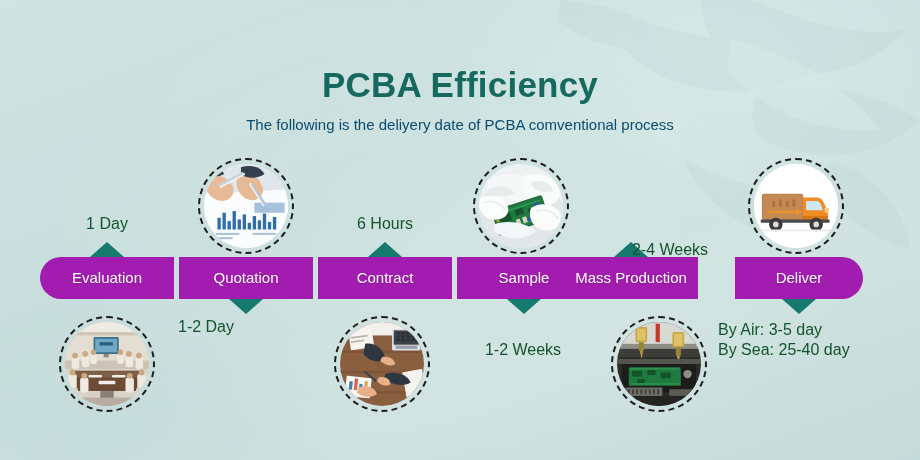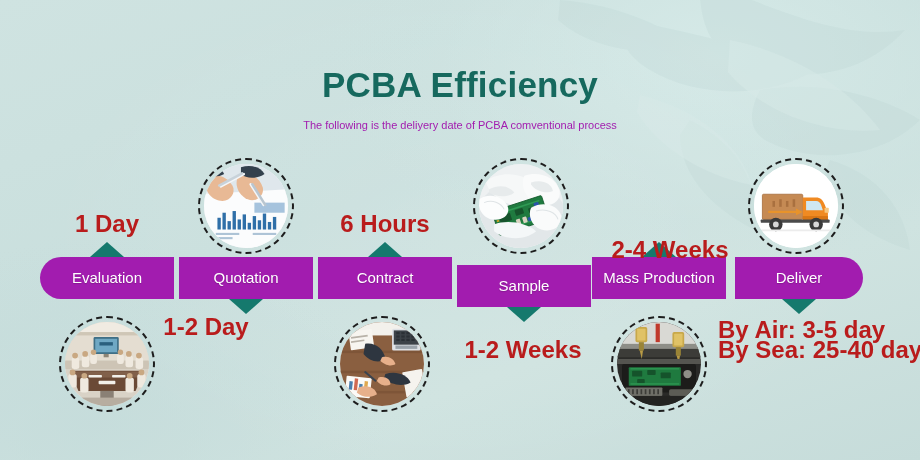--- a/index.html
+++ b/index.html
@@ -54,22 +54,22 @@
   .title {
     margin: 0;
     font-size: 35px;
     font-weight: bold;
     color: #16695e;
     letter-spacing: 0.2px;
     line-height: 42px;
   }
   .subtitle {
     margin: 9px 0 0 0;
-    font-size: 11px;
-    color: #a21caf;
+    font-size: 15px;
+    color: #0c4a6e;
     line-height: 20px;
   }
 
   
   .strip {
     position: absolute;
     left: 40px;
     top: 257px;
     width: 823px;
     height: 42px;
@@ -115,23 +115,23 @@
     top: 42px;
     border-left: 17px solid transparent;
     border-right: 17px solid transparent;
     border-top: 15px solid #15796d;
   }
 
   
   .duration {
     position: absolute;
     text-align: center;
-    font-size: 24px;
-    font-weight: bold;
-    color: #b91c1c;
+    font-size: 16px;
+    font-weight: normal;
+    color: #14532d;
     line-height: 21px;
     white-space: nowrap;
   }
   .duration.multi { line-height: 20px; }
 
   
   .photo {
     position: absolute;
     width: 96px;
     height: 96px;
@@ -190,26 +190,26 @@
     <div class="step" style="left:139px; width:134px;">
       <span class="notch down"></span>
       <span class="step-label">Quotation</span>
     </div>
 
     <div class="step" style="left:278px; width:134px;padding-left:16px;">
       <span class="notch up"></span>
       <span class="step-label">Contract</span>
     </div>
 
-    <div class="step" style="left:417px; width:134px;margin-top:8px;">
+    <div class="step" style="left:417px; width:134px;">
       <span class="notch down"></span>
       <span class="step-label">Sample</span>
     </div>
 
-    <div class="step" style="left:552px; width:134px;">
+    <div class="step" style="left:524px; width:134px;">
       <span class="notch up"></span>
       <span class="step-label">Mass Production</span>
     </div>
 
     <div class="step last" style="left:695px; width:128px;">
       <span class="notch down"></span>
       <span class="step-label">Deliver</span>
     </div>
 
   </div>

